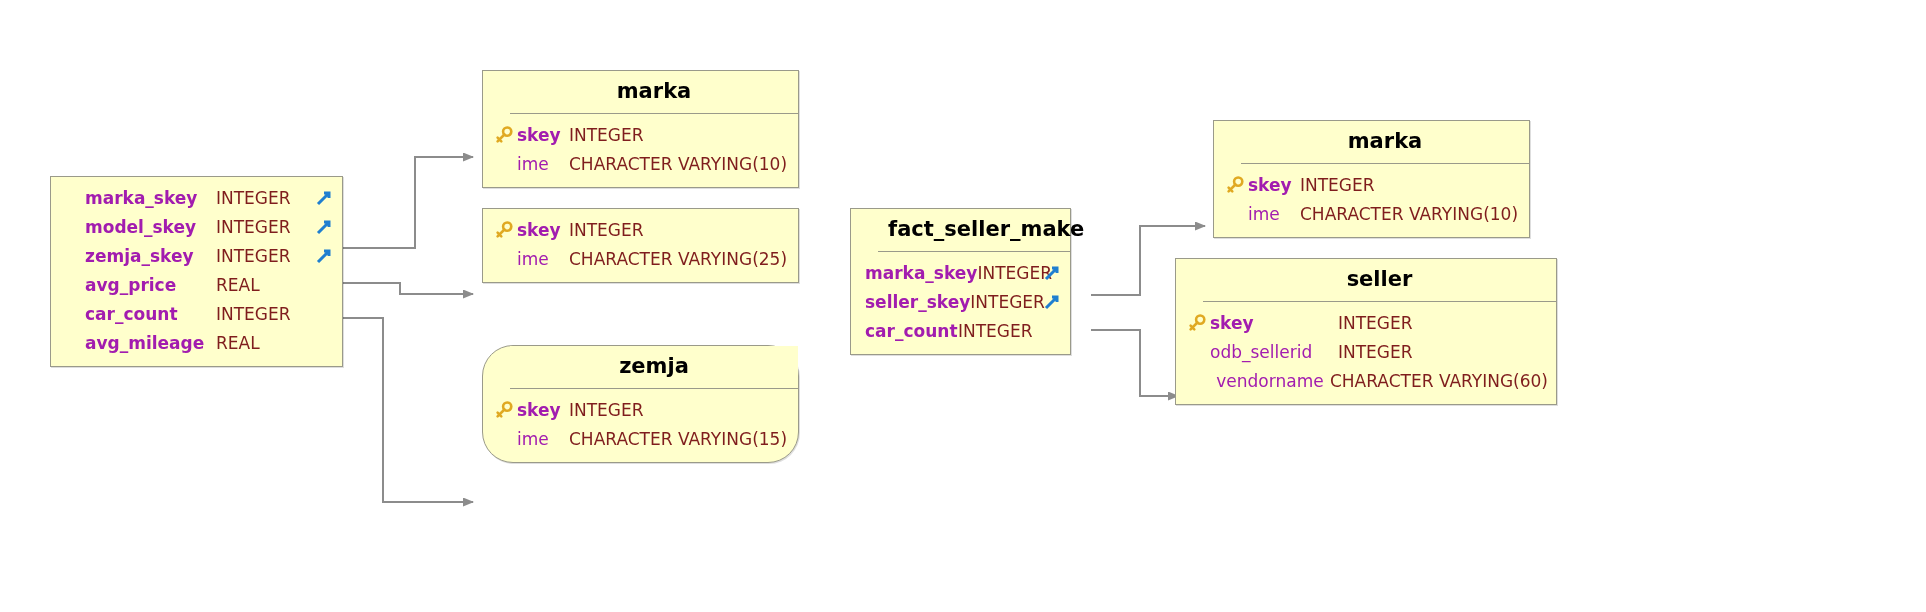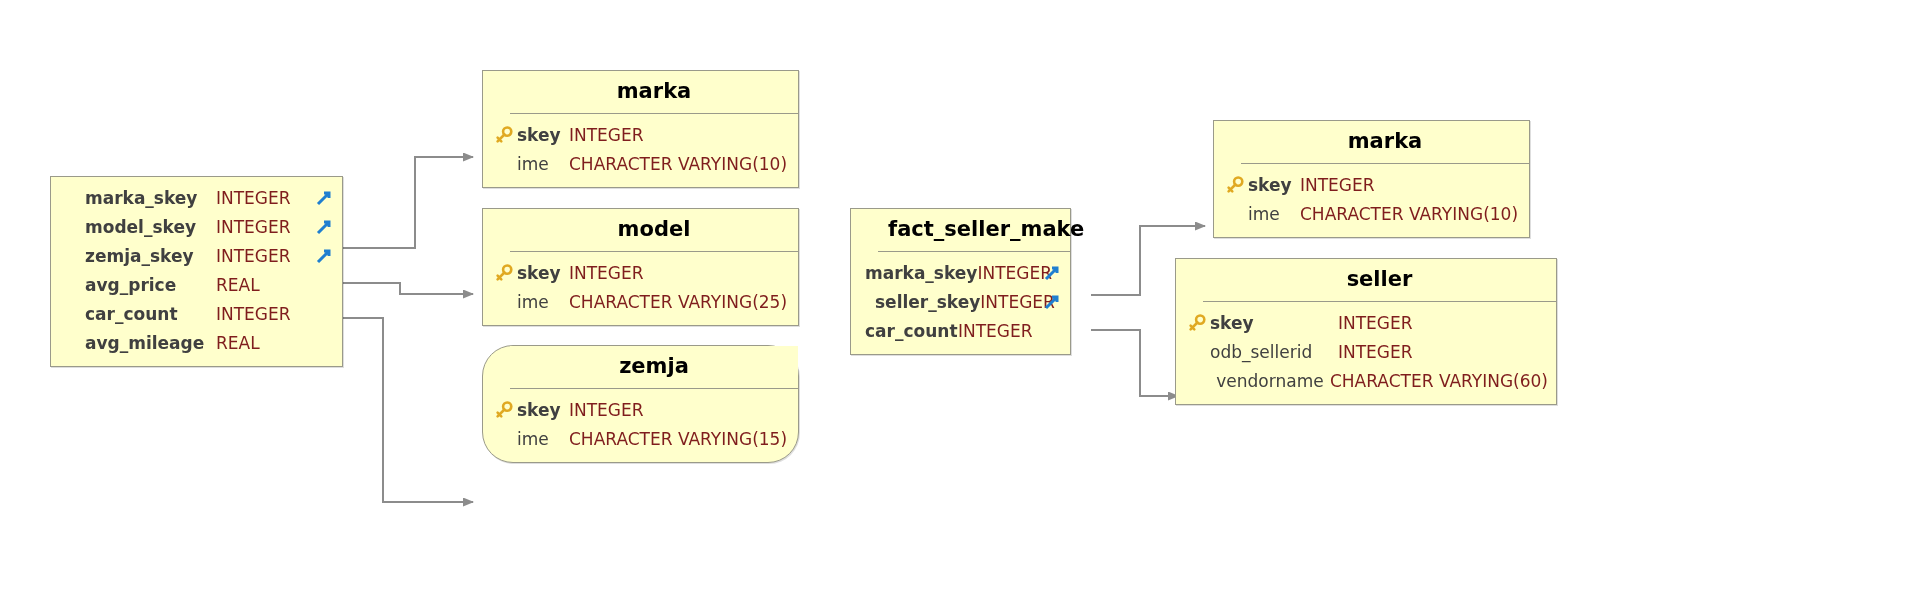--- a/index.html
+++ b/index.html
@@ -58,21 +58,21 @@
     width: 26px;
     min-width: 26px;
     height: 22px;
     display: flex;
     align-items: center;
     justify-content: center;
   }
   .col-icon.blank { }
   .col-name {
     font-size: 17px;
-    color: #404040;
+    color: #a21caf;
     white-space: nowrap;
   }
   .col-name.pk {
     font-weight: bold;
   }
   .col-name.fk {
     font-weight: bold;
   }
   .col-type {
     font-size: 17px;
@@ -193,21 +193,20 @@
       </div>
       <div class="col-row">
         <span class="col-icon blank"></span>
         <span class="col-name" style="width:52px;">ime</span>
         <span class="col-type">CHARACTER VARYING(10)</span>
       </div>
     </div>
   </div>
 
   <div class="entity" style="left:482px; top:208px; width:317px;">
-    <div class="entity-title">model</div>
     <div class="entity-body">
       <div class="col-row">
         <span class="col-icon">
           <svg width="20" height="20" viewBox="0 0 20 20">
             <circle cx="13.2" cy="6.6" r="4.1" fill="none" stroke="#e0a922" stroke-width="2.6"></circle>
             <path d="M10.4 9.5 L3.6 16.3 M5.4 14.4 L7.3 16.3 M3.6 12.6 L5.6 14.6" stroke="#e0a922" stroke-width="2.6" fill="none" stroke-linecap="round"></path>
           </svg>
         </span>
         <span class="col-name pk" style="width:52px;">skey</span>
         <span class="col-type">INTEGER</span>
@@ -250,21 +249,21 @@
         <span class="spacer"></span>
         <span class="col-type" style="width:104px;">INTEGER</span>
         <span class="fk-arrow">
           <svg width="18" height="18" viewBox="0 0 18 18">
               <path d="M3 15 L14 4 M9 4 L14 4 L14 9" stroke="#1f7fd0" stroke-width="3" fill="none"></path>
             </svg>
         </span>
       </div>
 
       <div class="col-row">
-        <span class="col-name fk" style="margin-left:16px;">seller_skey</span>
+        <span class="col-name fk" style="margin-left:6px;">seller_skey</span>
         <span class="spacer"></span>
         <span class="col-type" style="width:104px;">INTEGER</span>
         <span class="fk-arrow">
           <svg width="18" height="18" viewBox="0 0 18 18">
               <path d="M3 15 L14 4 M9 4 L14 4 L14 9" stroke="#1f7fd0" stroke-width="3" fill="none"></path>
             </svg>
         </span>
       </div>
 
       <div class="col-row">

